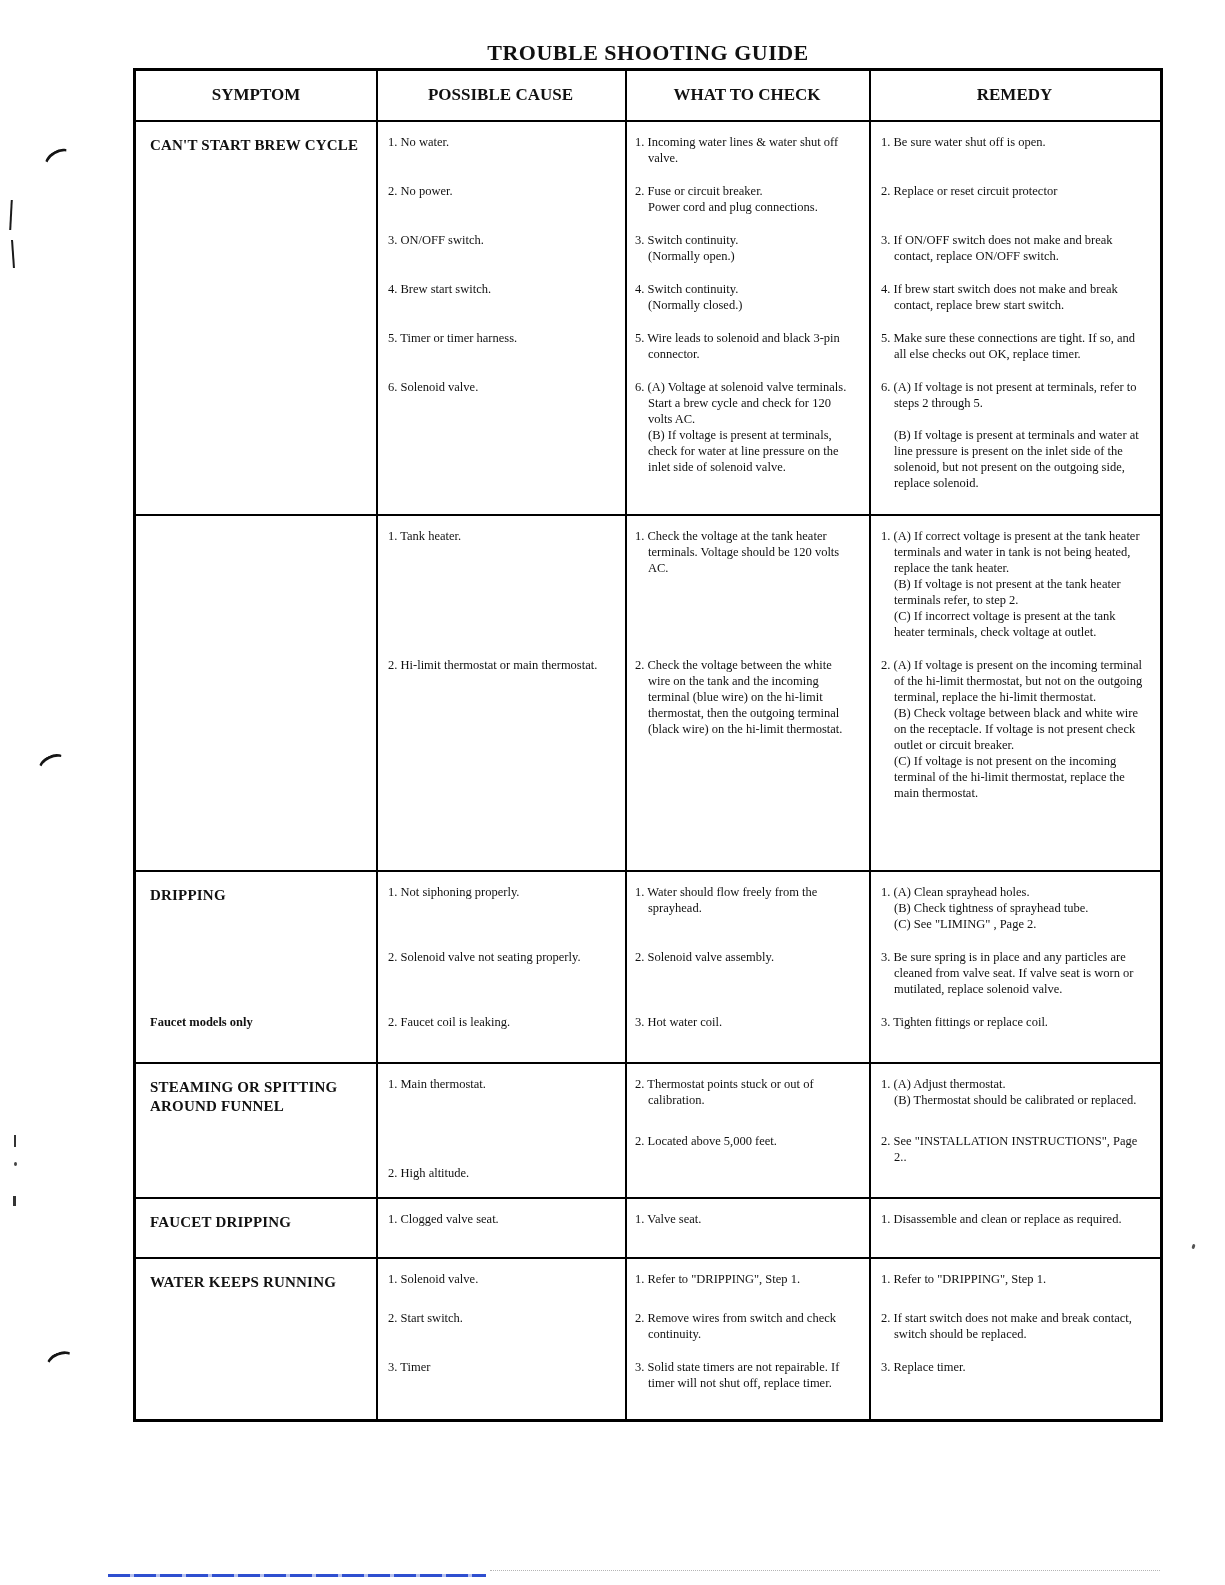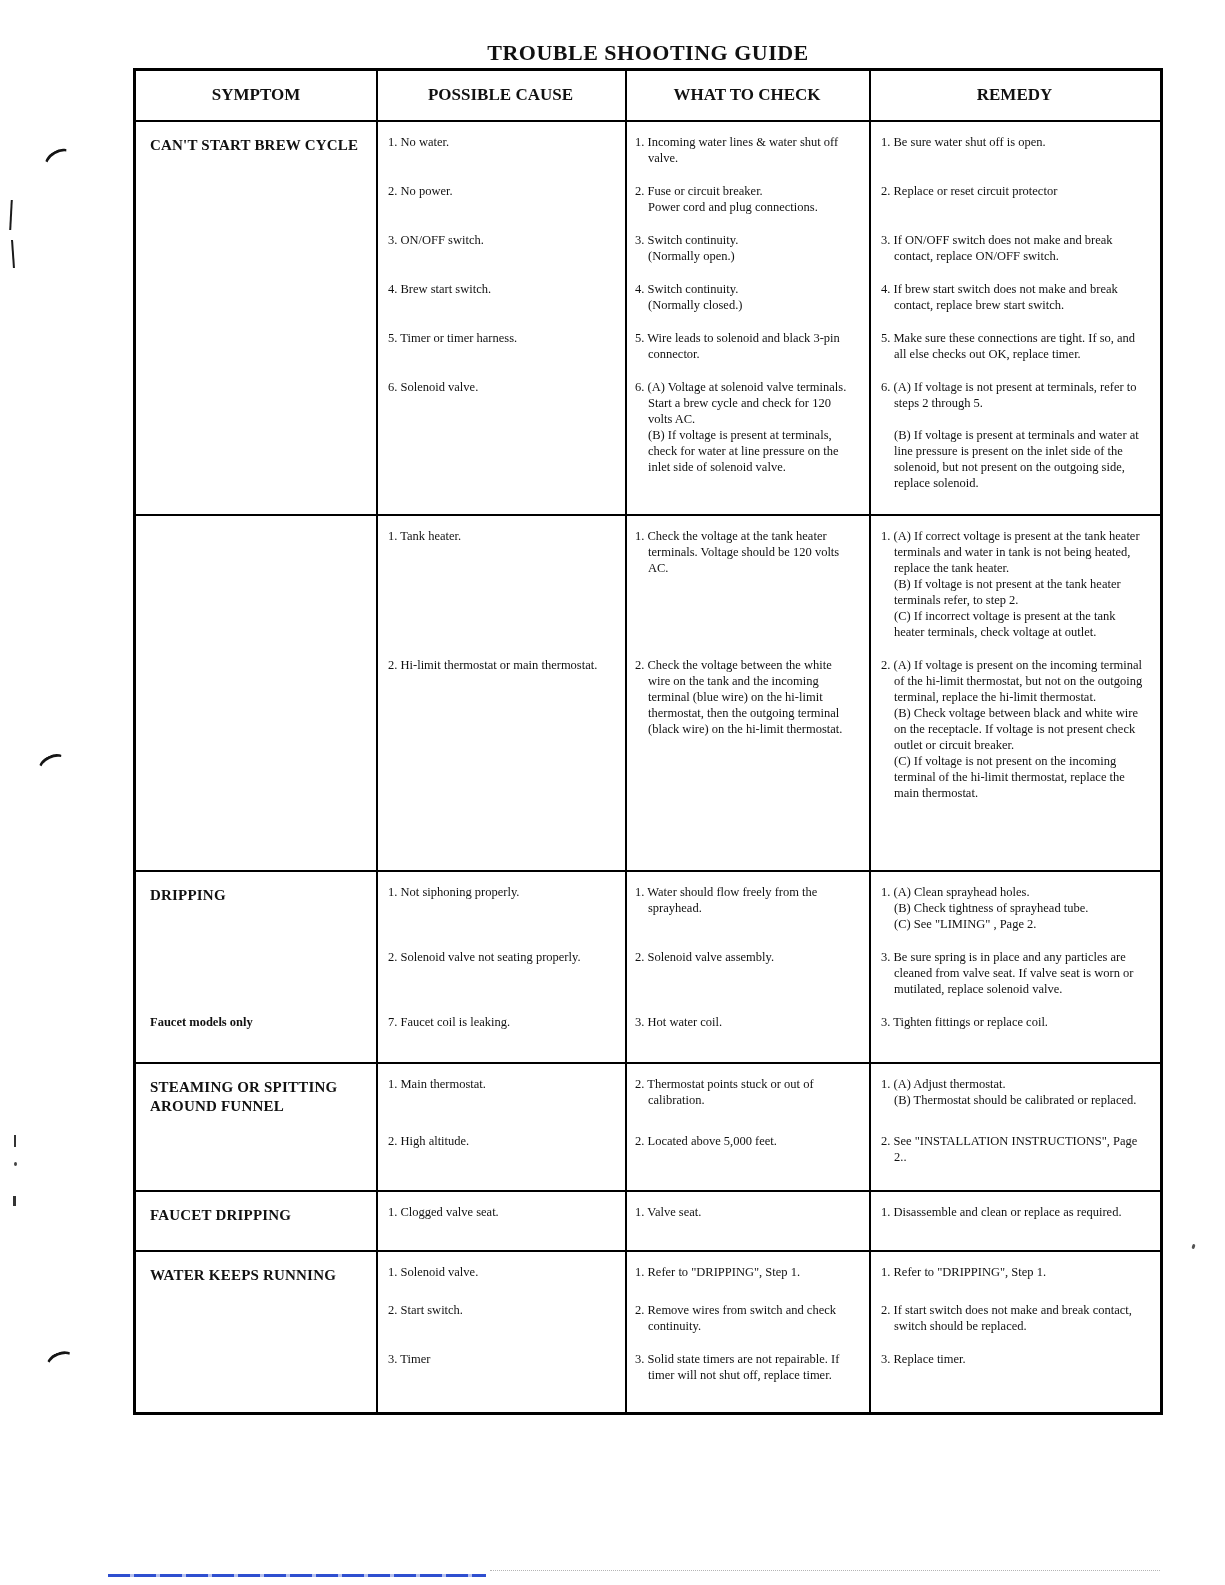--- a/index.html
+++ b/index.html
@@ -192,31 +192,31 @@
         <div class="cell symptom" style="grid-area: 1 / 1;">DRIPPING</div>
         <div class="cell cause" style="grid-area: 1 / 2;">1. Not siphoning properly.</div>
         <div class="cell check" style="grid-area: 1 / 3;">1. Water should flow freely from the sprayhead.</div>
         <div class="cell remedy" style="grid-area: 1 / 4;">1. (A) Clean sprayhead holes.
 (B) Check tightness of sprayhead tube.
 (C) See "LIMING" , Page 2.</div>
         <div class="cell cause" style="grid-area: 2 / 2;">2. Solenoid valve not seating properly.</div>
         <div class="cell check" style="grid-area: 2 / 3;">2. Solenoid valve assembly.</div>
         <div class="cell remedy" style="grid-area: 2 / 4;">3. Be sure spring is in place and any particles are cleaned from valve seat. If valve seat is worn or mutilated, replace solenoid valve.</div>
         <div class="cell symptom-note" style="grid-area: 3 / 1;">Faucet models only</div>
-        <div class="cell cause" style="grid-area: 3 / 2;">7. Faucet coil is leaking.</div>
+        <div class="cell cause" style="grid-area: 3 / 2;">2. Faucet coil is leaking.</div>
         <div class="cell check" style="grid-area: 3 / 3;">3. Hot water coil.</div>
         <div class="cell remedy" style="grid-area: 3 / 4;">3. Tighten fittings or replace coil.</div>
       </div>
       <div class="trow trow-3">
         <div class="cell symptom" style="grid-area: 1 / 1;">STEAMING OR SPITTING AROUND  FUNNEL</div>
         <div class="cell cause" style="grid-area: 1 / 2;">1. Main thermostat.</div>
         <div class="cell check" style="grid-area: 1 / 3;">2. Thermostat points stuck or out of calibration.</div>
         <div class="cell remedy" style="grid-area: 1 / 4;">1. (A) Adjust  thermostat.
 (B) Thermostat should be calibrated or replaced.</div>
-        <div class="cell cause" style="grid-area: 2 / 2;">2. High altitude.</div>
+        <div class="cell cause" style="grid-area: 2 / 2; margin-top: 32px;">2. High altitude.</div>
         <div class="cell check" style="grid-area: 2 / 3;">2. Located above 5,000 feet.</div>
         <div class="cell remedy" style="grid-area: 2 / 4;">2. See "INSTALLATION INSTRUCTIONS", Page 2..</div>
       </div>
       <div class="trow trow-4">
         <div class="cell symptom" style="grid-area: 1 / 1;">FAUCET DRIPPING</div>
         <div class="cell cause" style="grid-area: 1 / 2;">1. Clogged valve seat.</div>
         <div class="cell check" style="grid-area: 1 / 3;">1. Valve seat.</div>
         <div class="cell remedy" style="grid-area: 1 / 4;">1. Disassemble and clean or replace as required.</div>
       </div>
       <div class="trow trow-5">

